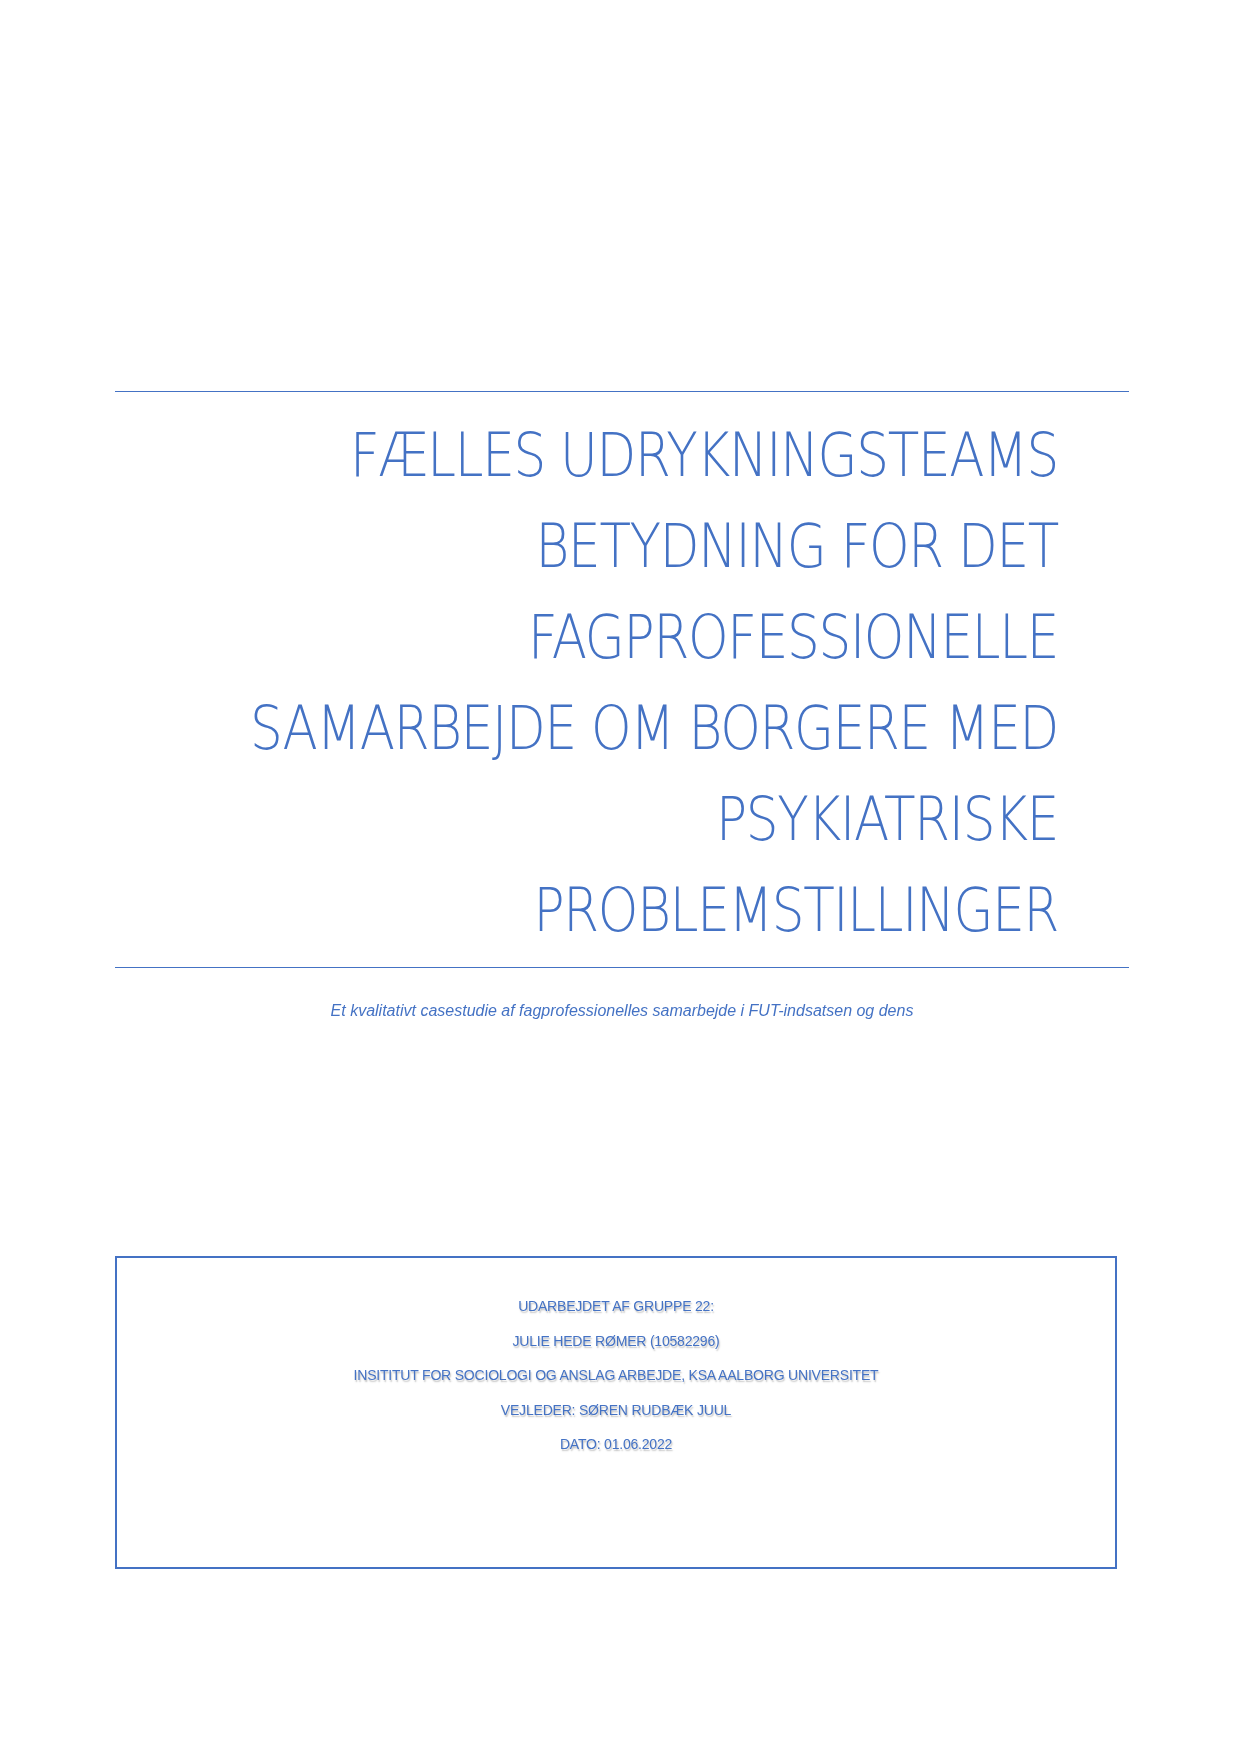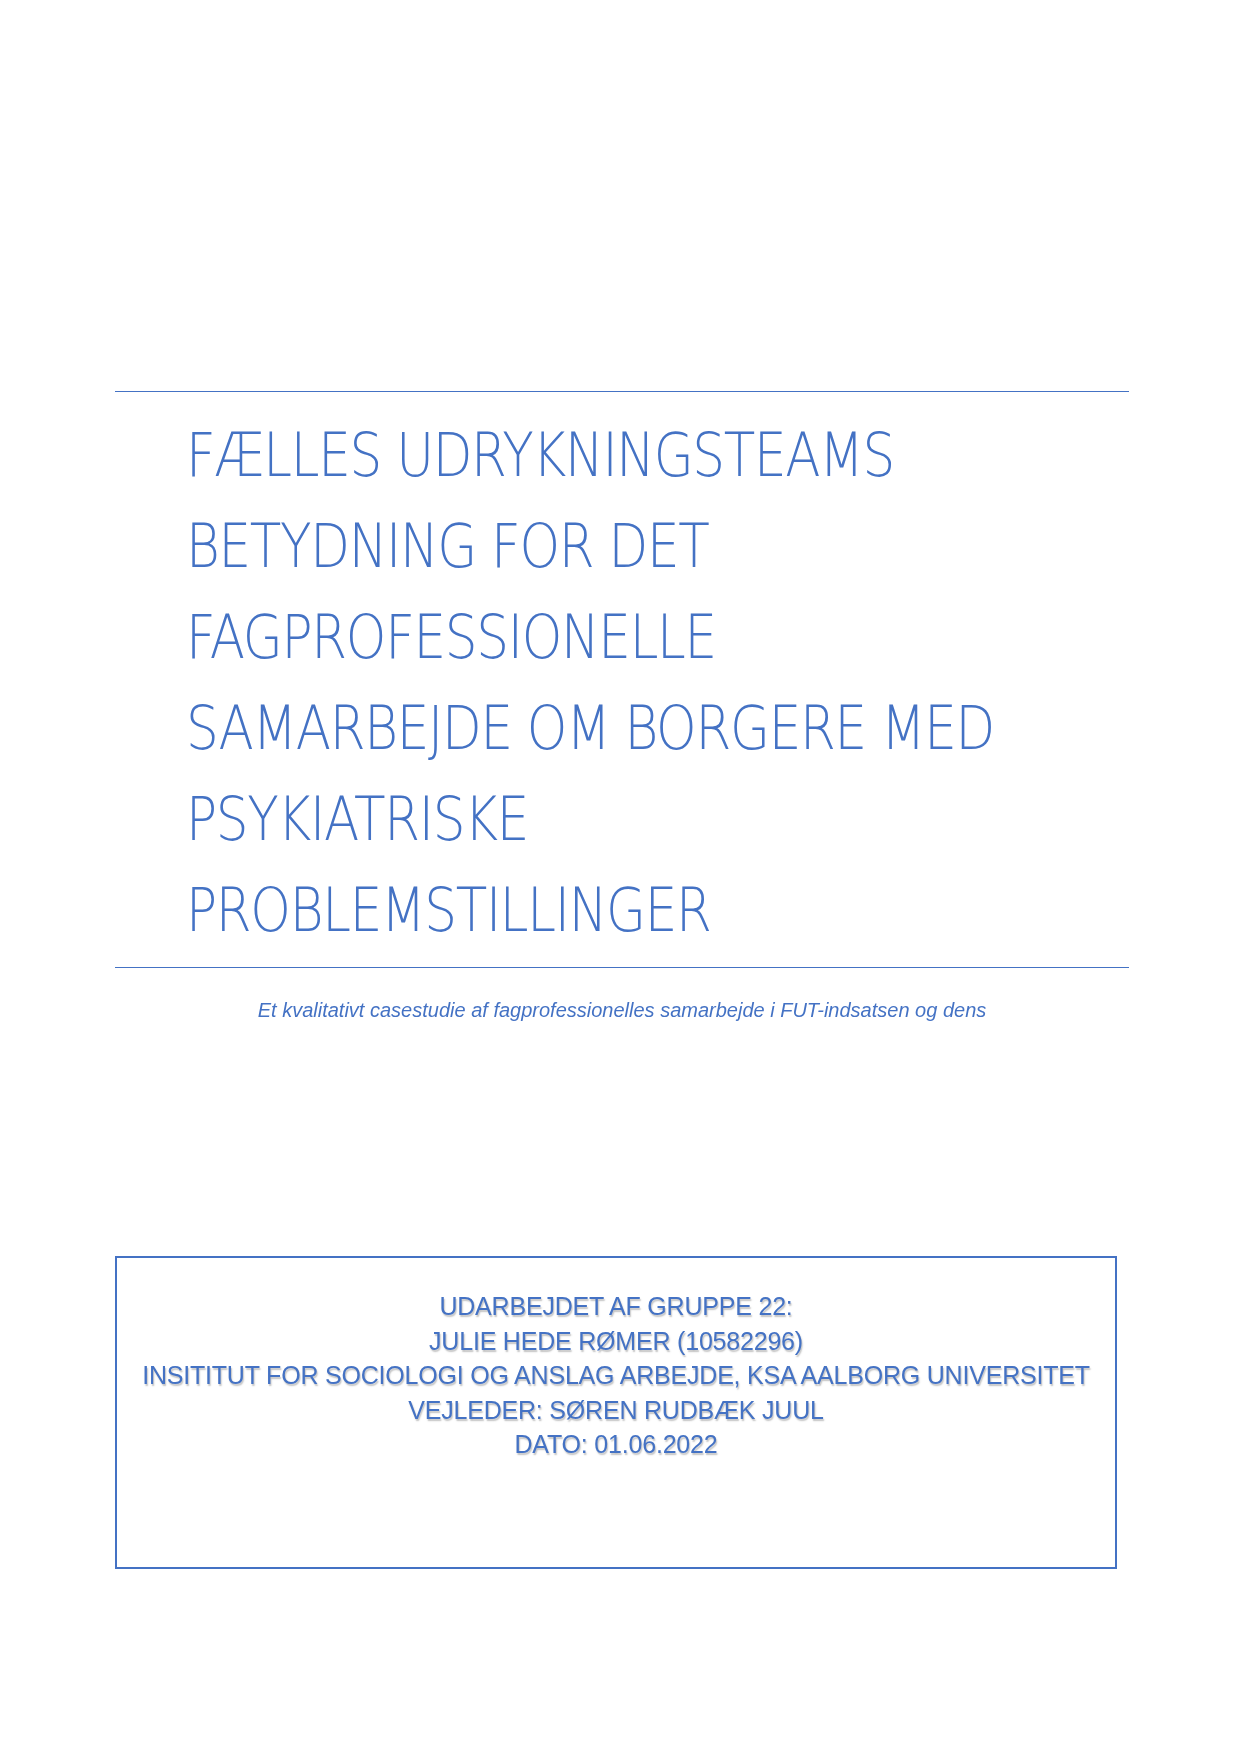--- a/index.html
+++ b/index.html
@@ -23,21 +23,21 @@
       border-top: 1.5px solid #4472C4;
     }
     .rule.top { top: 391px; }
     .rule.bottom { top: 967px; }
 
     .title-block {
       position: absolute;
       left: 115px;
       width: 1014px;
       top: 410px;
-      text-align: left;
+      text-align: right;
     }
     .title-line {
       display: block;
       font-family: "DejaVu Sans", "Liberation Sans", sans-serif;
       font-weight: 200;
       font-size: 60px;
       letter-spacing: -1.5px;
       line-height: 91px;
       height: 91px;
       color: #4472C4;
@@ -49,21 +49,21 @@
       position: absolute;
       left: 115px;
       width: 1014px;
       top: 993px;
       text-align: center;
     }
     .subtitle-line {
       display: block;
       font-family: "Liberation Sans", "DejaVu Sans", sans-serif;
       font-style: italic;
-      font-size: 20px;
+      font-size: 16px;
       line-height: 35px;
       color: #4472C4;
       white-space: nowrap;
     }
 
     .info-box {
       position: absolute;
       left: 115px;
       top: 1256px;
       width: 998px;
@@ -74,21 +74,21 @@
     .info-lines {
       position: absolute;
       left: 0;
       right: 0;
       top: 31px;
       text-align: center;
     }
     .info-line {
       display: block;
       font-family: "Liberation Sans", "DejaVu Sans", sans-serif;
-      font-size: 25px;
+      font-size: 14px;
       line-height: 34.5px;
       color: #4472C4;
       text-shadow: 1px 1.5px 1.5px rgba(120,120,120,0.45);
       white-space: nowrap;
       letter-spacing: -0.2px;
     }
   </style>
 </head>
 <body>
 

